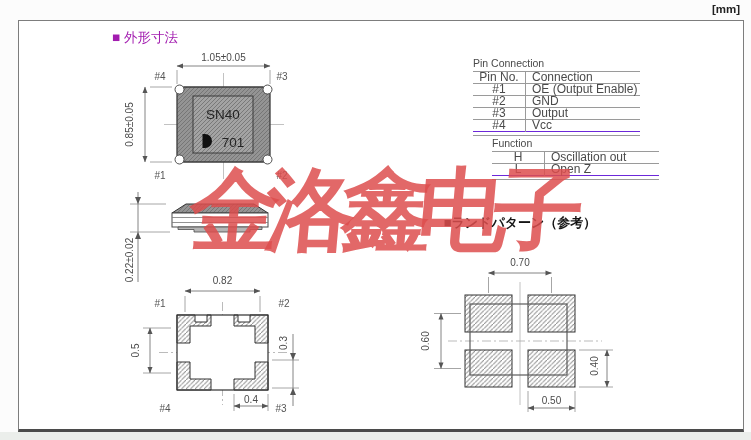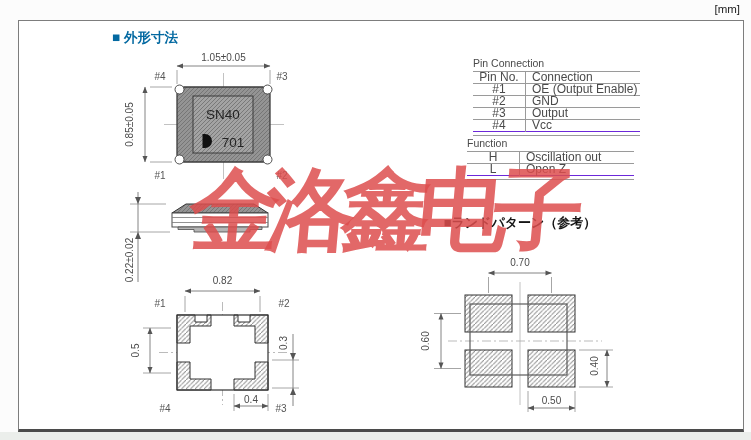--- a/index.html
+++ b/index.html
@@ -2,22 +2,22 @@
 <html><head>
 <meta charset="utf-8">
 <style>
   html,body{margin:0;padding:0;background:#fcfcfc;}
   .page{position:relative;width:751px;height:440px;overflow:hidden;
         font-family:"Liberation Sans",sans-serif;background:#fcfcfc;}
   .sheet{position:absolute;left:18px;top:20px;width:726px;height:412px;box-sizing:border-box;
          background:#ffffff;border:1px solid #7d7d7d;border-bottom:3px solid #4b4b4b;}
   .bottom-strip{position:absolute;left:0;top:432px;width:751px;height:8px;background:#ebeeeb;}
   .abs{position:absolute;}
-  .unit-label{left:688px;top:3px;width:52px;text-align:right;font-size:11.5px;font-weight:400;color:#222;}
-  .outline-title{left:112px;top:29px;font-size:13.5px;font-weight:bold;color:#0369a1;}
+  .unit-label{left:688px;top:3px;width:52px;text-align:right;font-size:11.5px;font-weight:700;color:#222;}
+  .outline-title{left:112px;top:29px;font-size:13.5px;font-weight:normal;color:#a21caf;}
   .land-title{left:418px;top:214px;width:204px;text-align:center;font-size:13px;font-weight:bold;color:#151515;}
   .topview-label{left:418px;top:232px;width:204px;text-align:center;font-size:14.5px;color:#222;}
   .drw{position:absolute;overflow:visible;}
   .cl{stroke:#b3b3b3;stroke-width:0.8;}
   .cl2{stroke:#a9a9a9;stroke-width:0.8;stroke-dasharray:9 3 2 3;}
   .ext{stroke:#8f8f8f;stroke-width:0.8;}
   .dim{stroke:#777;stroke-width:0.9;}
   text{font-family:"Liberation Sans",sans-serif;}
   .dimt{font-size:10px;fill:#4a4a4a;}
   .pin{font-size:10px;fill:#555;}
@@ -219,21 +219,21 @@
       </tr>
       <tr>
         <td class="c1">#4</td>
         <td class="c2">Vcc</td>
       </tr>
     </tbody>
       </table>
     <div class="dbl"></div>
   </div>
 
-  <div class="tbl-block abs" style="left:421px;top:137px">
+  <div class="tbl-block abs" style="left:446px;top:137px">
     <div class="tbl-title">Function</div>
     <table class="tbl">
       <tbody>
       <tr>
         <td class="c1">H</td>
         <td class="c2">Oscillation out</td>
       </tr>
       <tr>
         <td class="c1">L</td>
         <td class="c2">Open Z</td>

